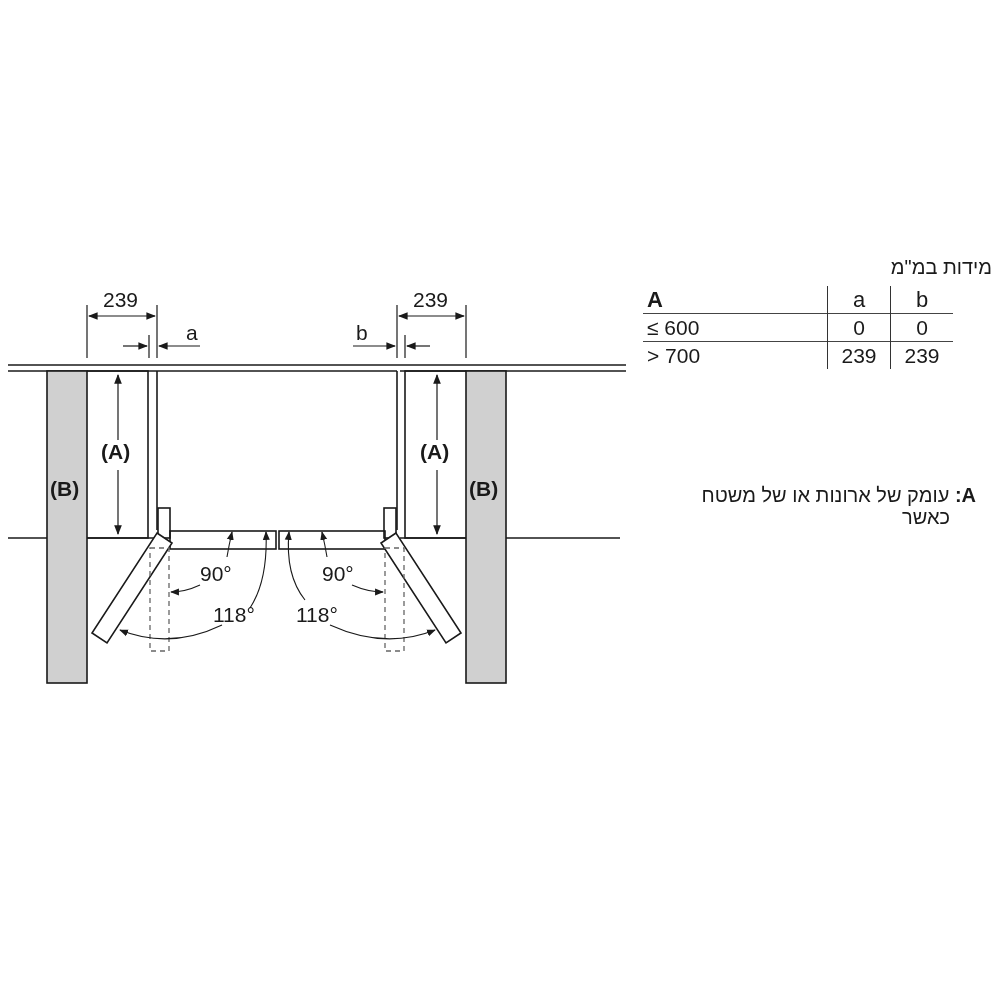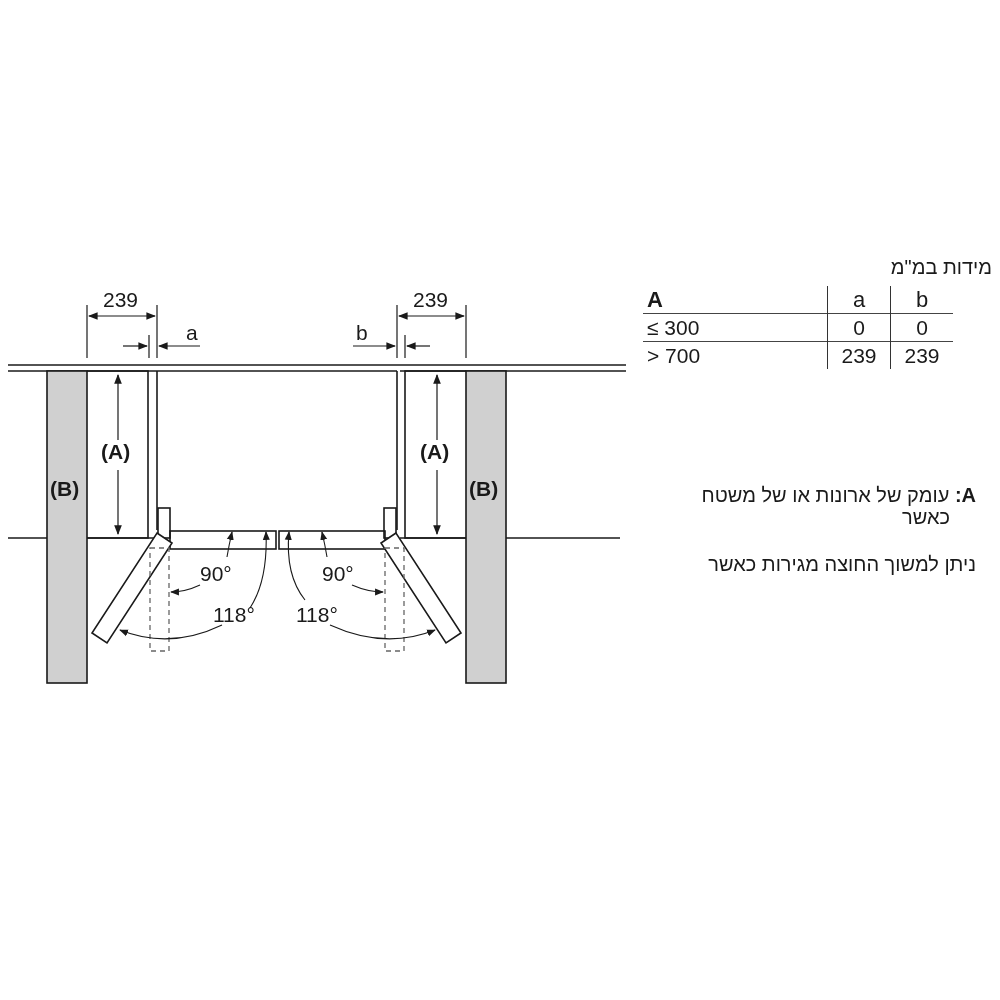--- a/index.html
+++ b/index.html
@@ -118,32 +118,31 @@
 <div class="units">מידות במ"מ</div>
 
 <table class="dims">
   <tbody>
       <tr class="hdr">
     <td class="c0">A</td>
     <td class="c1">a</td>
     <td class="c2">b</td>
   </tr>
   <tr>
-    <td class="c0">≤ 300</td>
+    <td class="c0">≤ 600</td>
     <td class="c1">0</td>
     <td class="c2">0</td>
   </tr>
   <tr class="last">
     <td class="c0">&gt; 700</td>
     <td class="c1">239</td>
     <td class="c2">239</td>
   </tr>
 </tbody>
   </table>
 
 <div class="legend" style="top:484px;">
   <div><b>A:</b> <span>עומק של ארונות או של משטח</span></div>
   <div style="padding-right:26px;">כאשר</div>
 </div>
 
 <div class="legend" style="top:553px;">
-  <div>ניתן למשוך החוצה מגירות כאשר</div>
 </div>
 
 </body></html>

